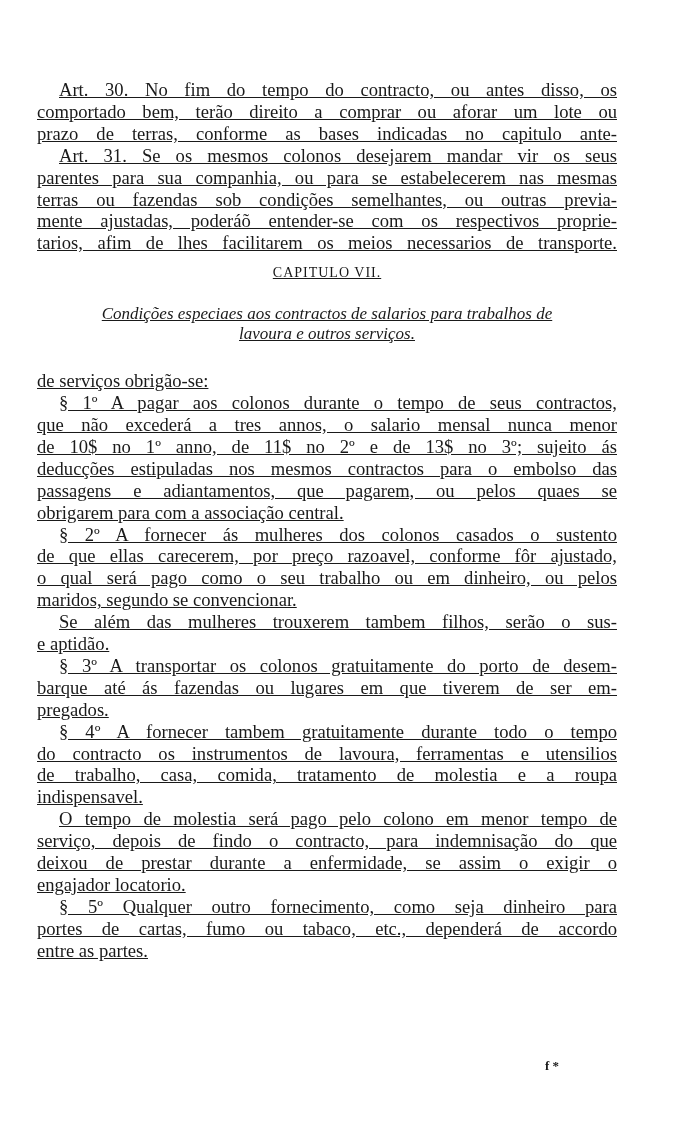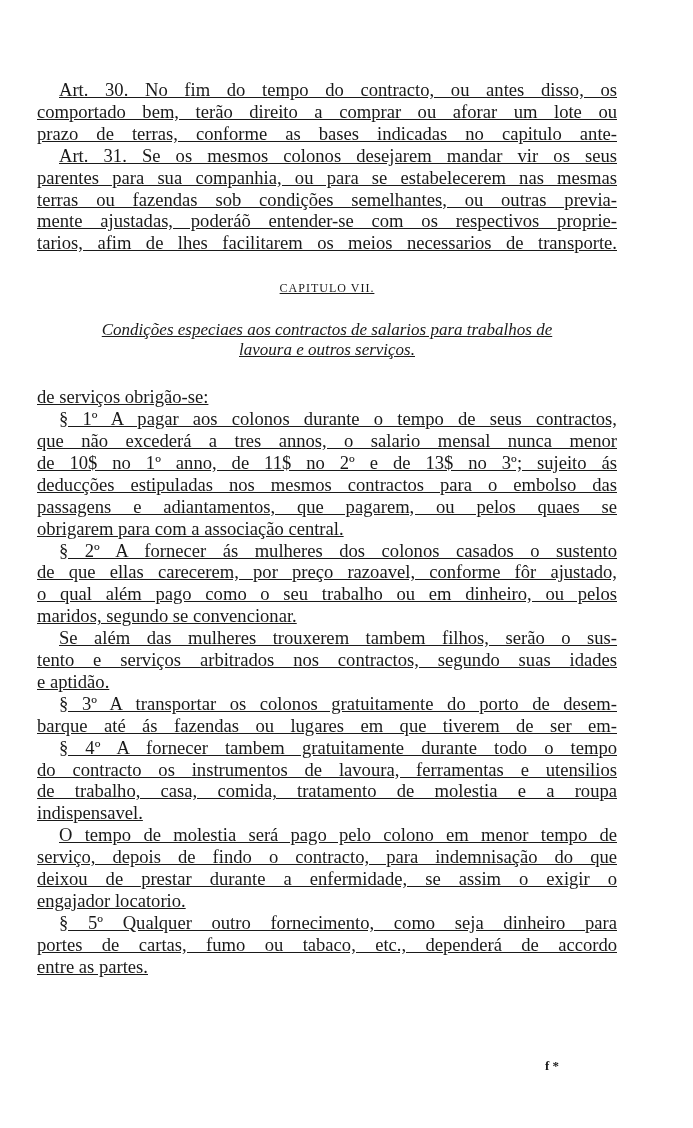--- a/index.html
+++ b/index.html
@@ -68,23 +68,23 @@
       white-space: nowrap;
     }
     .line.left {
       text-align-last: left;
     }
     .indent {
       padding-left: 22px;
     }
     .chapter-heading {
       text-align: center;
-      font-size: 12px;
+      font-size: 14px;
       letter-spacing: 1px;
-      margin: 24px 0 20px 0;
+      margin: 8px 0 20px 0;
     }
     .chapter-subtitle {
       text-align: center;
       font-style: italic;
       font-size: 17px;
       line-height: 20px;
       margin: 0 0 26px 0;
     }
     .chapter-subtitle .line {
       text-align: center;
@@ -137,33 +137,33 @@
       <span class="line">que não excederá a tres annos, o salario mensal nunca menor</span>
       <span class="line">de 10$ no 1º anno, de 11$ no 2º e de 13$ no 3º; sujeito ás</span>
       <span class="line">deducções estipuladas nos mesmos contractos para o embolso das</span>
       <span class="line">passagens e adiantamentos, que pagarem, ou pelos quaes se</span>
       <span class="line left">obrigarem para com a associação central.</span>
     </p>
 
     <p class="para">
       <span class="line indent">§ 2º A fornecer ás mulheres dos colonos casados o sustento</span>
       <span class="line">de que ellas carecerem, por preço razoavel, conforme fôr ajustado,</span>
-      <span class="line">o qual além pago como o seu trabalho ou em dinheiro, ou pelos</span>
+      <span class="line">o qual será pago como o seu trabalho ou em dinheiro, ou pelos</span>
       <span class="line left">maridos, segundo se convencionar.</span>
     </p>
 
     <p class="para">
       <span class="line indent">Se além das mulheres trouxerem tambem filhos, serão o sus-</span>
-      <span class="line">tento e serviços arbitrados nos contractos, segundo suas idades</span>
       <span class="line left">e aptidão.</span>
     </p>
 
     <p class="para">
       <span class="line indent">§ 3º A transportar os colonos gratuitamente do porto de desem-</span>
       <span class="line">barque até ás fazendas ou lugares em que tiverem de ser em-</span>
+      <span class="line left">pregados.</span>
     </p>
 
     <p class="para">
       <span class="line indent">§ 4º A fornecer tambem gratuitamente durante todo o tempo</span>
       <span class="line">do contracto os instrumentos de lavoura, ferramentas e utensilios</span>
       <span class="line">de trabalho, casa, comida, tratamento de molestia e a roupa</span>
       <span class="line left">indispensavel.</span>
     </p>
 
     <p class="para">

